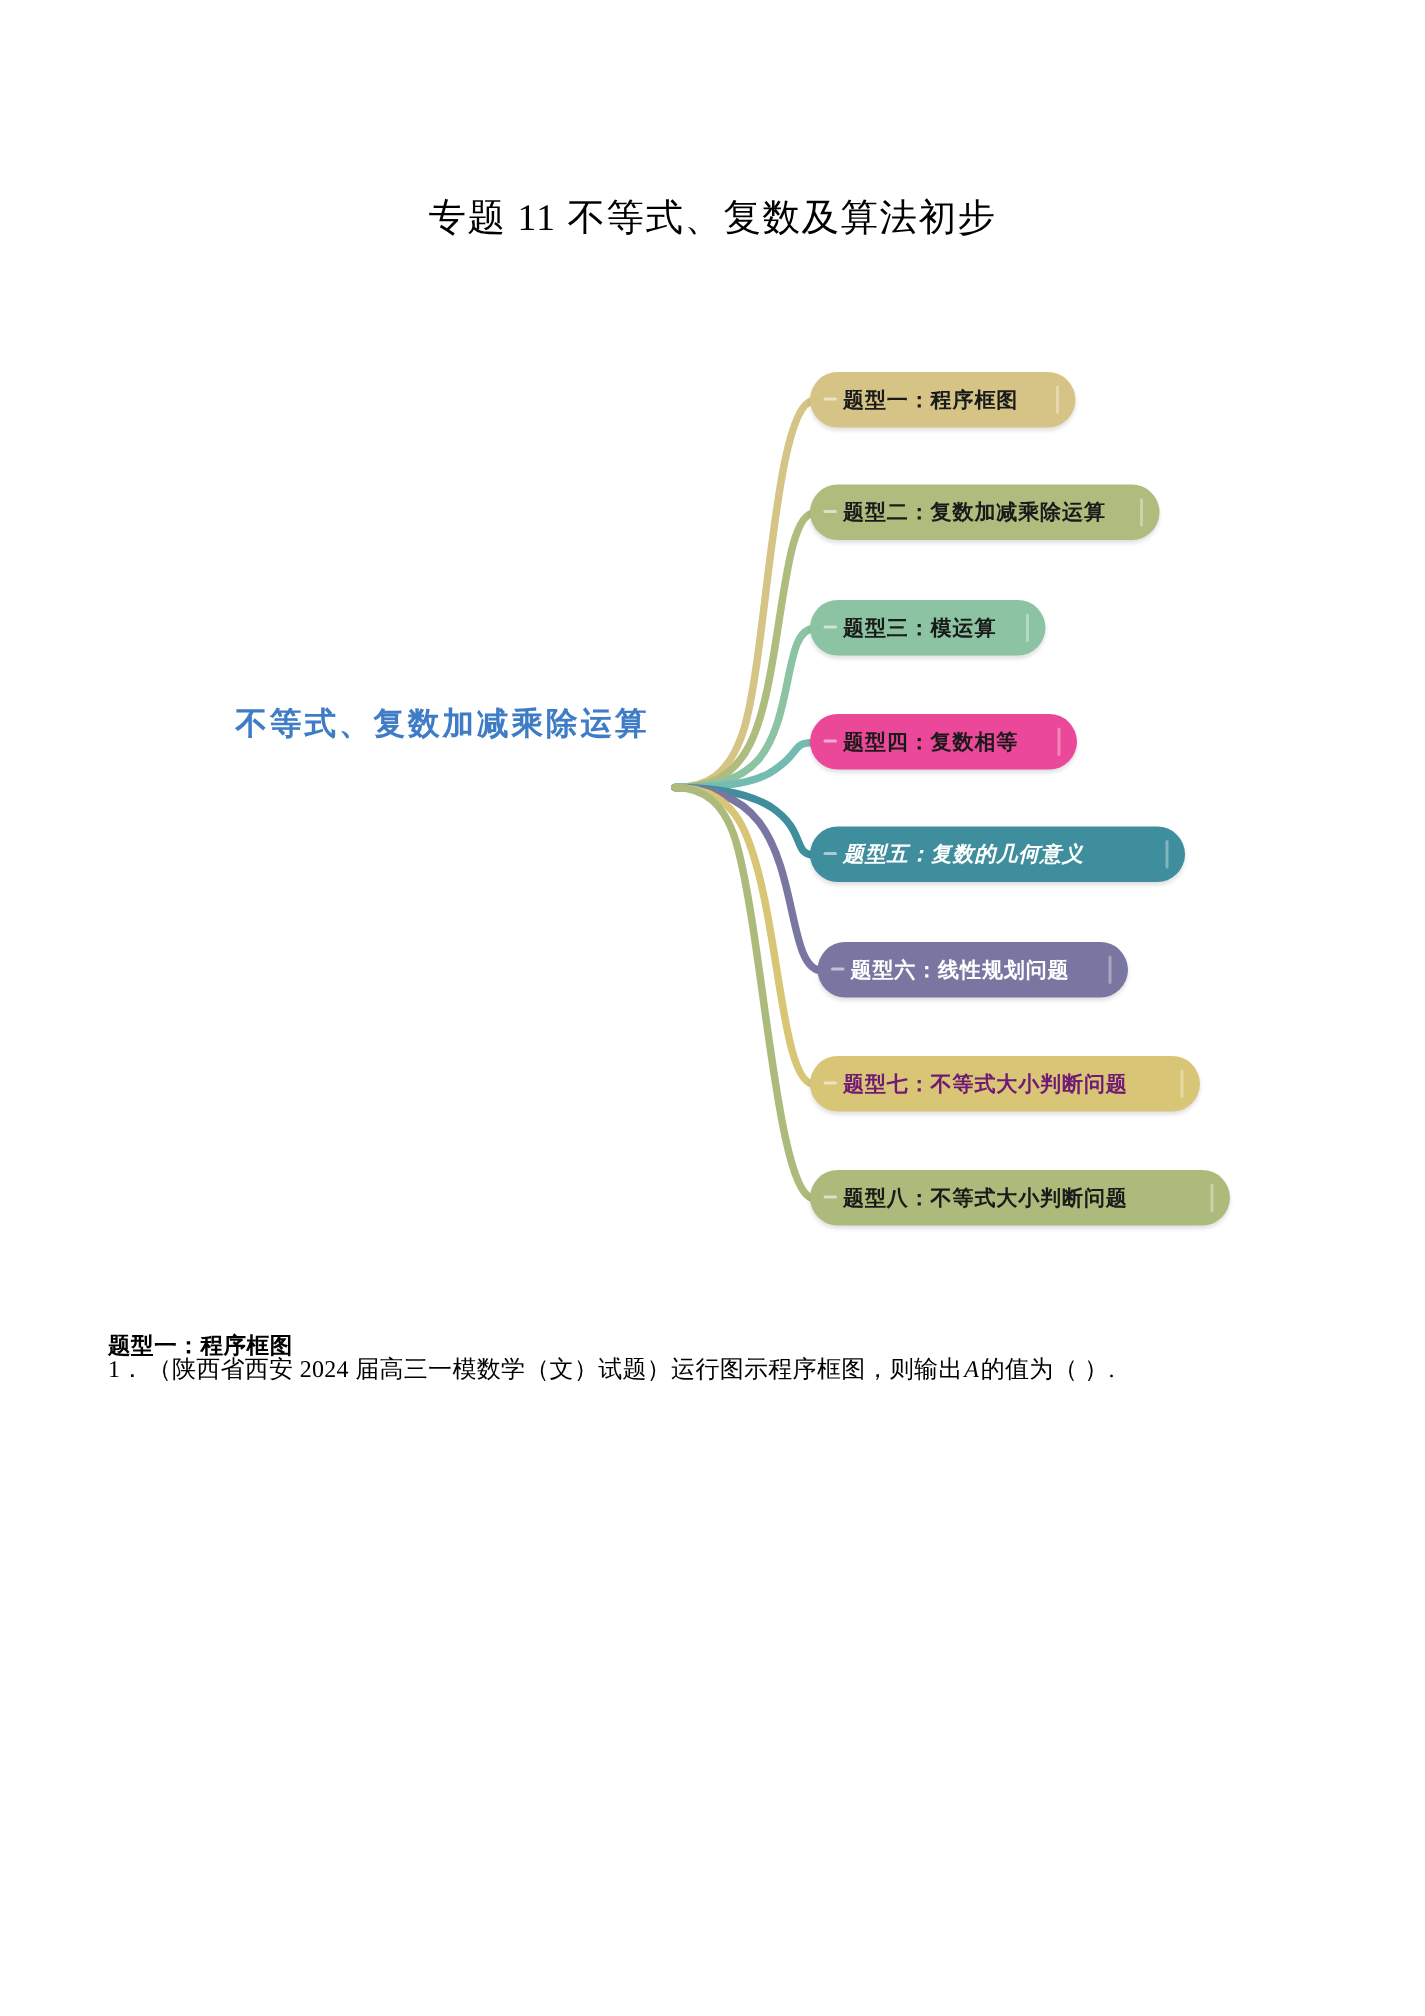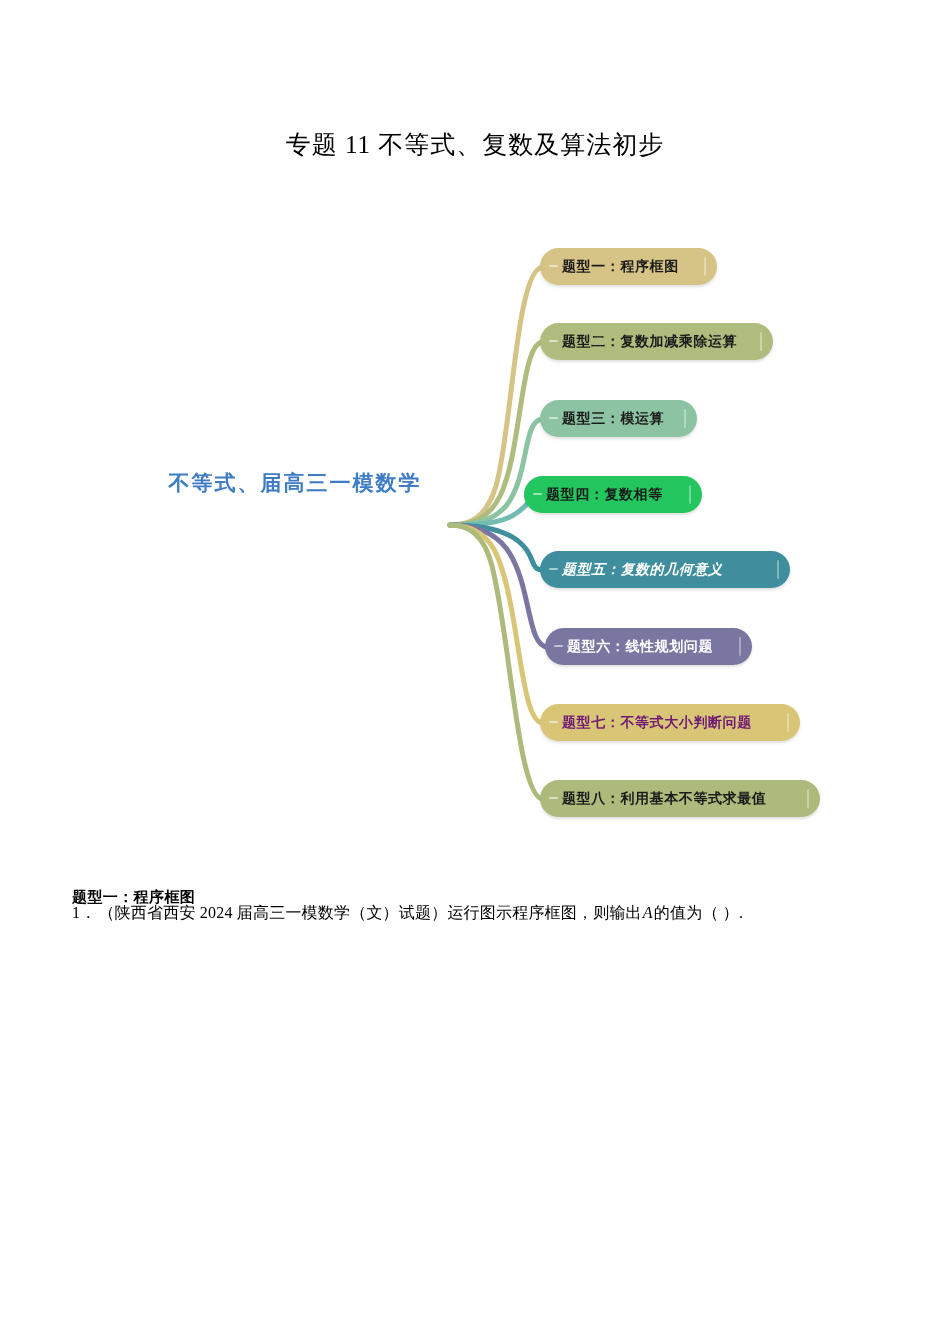--- a/index.html
+++ b/index.html
@@ -150,46 +150,46 @@
         <path d="M 450 325 C 472 325 492 322 506 306 C 530 276 522 219 543 219" stroke="#8CC3A2" stroke-width="5"></path>
         <path d="M 450 325 C 474 325 496 324 512 316 C 536 302 526 295 543 295" stroke="#74BBB2" stroke-width="5"></path>
         <path d="M 450 325 C 474 325 498 328 514 338 C 538 354 528 370 543 370" stroke="#3E8E9D" stroke-width="5"></path>
         <path d="M 450 325 C 472 325 492 330 506 348 C 532 382 526 447 548 447" stroke="#7A76A2" stroke-width="5"></path>
         <path d="M 450 325 C 470 325 488 332 498 358 C 520 412 520 523 543 523" stroke="#D8C676" stroke-width="5"></path>
         <path d="M 450 325 C 468 325 484 334 492 366 C 510 436 518 599 543 599" stroke="#ACBB7B" stroke-width="5"></path>
       </g>
     </svg>
 
     <div class="root-node" style="color: rgb(62, 124, 198);">
-      <span>不等式、届高三一模数学</span>
+      <span>不等式、复数加减乘除运算</span>
     </div>
 
     <div class="node" id="n1" style="left: 540px; top: 48px; width: 177px; background: rgb(213, 196, 134); color: rgb(26, 26, 26);">
       <span class="node-label">题型一：程序框图</span>
     </div>
     <div class="node" id="n3" style="left: 540px; top: 200px; width: 157px; background: rgb(140, 195, 162); color: rgb(26, 26, 26);">
       <span class="node-label">题型三：模运算</span>
     </div>
     <div class="node" id="n2" style="left: 540px; top: 123px; width: 233px; background: rgb(174, 188, 125); color: rgb(26, 26, 26);">
       <span class="node-label">题型二：复数加减乘除运算</span>
     </div>
-    <div class="node" id="n4" style="left: 524px; top: 276px; width: 178px; background: #22c55e; color: rgb(26, 26, 26);">
+    <div class="node" id="n4" style="left: 540px; top: 276px; width: 178px; background: #ec4899; color: rgb(26, 26, 26);">
       <span class="node-label">题型四：复数相等</span>
     </div>
     <div class="node" id="n5" style="left: 540px; top: 351px; width: 250px; background: rgb(62, 142, 157); color: rgb(255, 255, 255); font-style: italic;">
       <span class="node-label">题型五：复数的几何意义</span>
     </div>
     <div class="node" id="n6" style="left: 545px; top: 428px; width: 207px; background: rgb(122, 118, 162); color: rgb(255, 255, 255);">
       <span class="node-label">题型六：线性规划问题</span>
     </div>
     <div class="node" id="n7" style="left: 540px; top: 504px; width: 260px; background: rgb(216, 198, 118); color: #701a75;">
       <span class="node-label">题型七：不等式大小判断问题</span>
     </div>
     <div class="node" id="n8" style="left: 540px; top: 580px; width: 280px; background: rgb(172, 187, 123); color: rgb(26, 26, 26);">
-      <span class="node-label">题型八：利用基本不等式求最值</span>
+      <span class="node-label">题型八：不等式大小判断问题</span>
     </div>
 
   </div>
 
   <div class="section-heading">题型一：程序框图</div>
 
   <div class="question">
     <span class="q-num">1．</span><span>（陕西省西安 2024 届高三一模数学（文）试题）运行图示程序框图，则输出</span><span class="ital">A</span><span>的值为（    ）.</span>
   </div>
 

